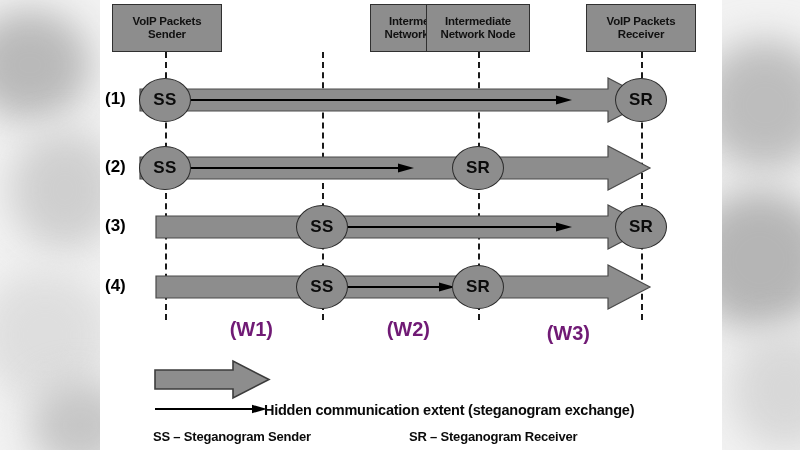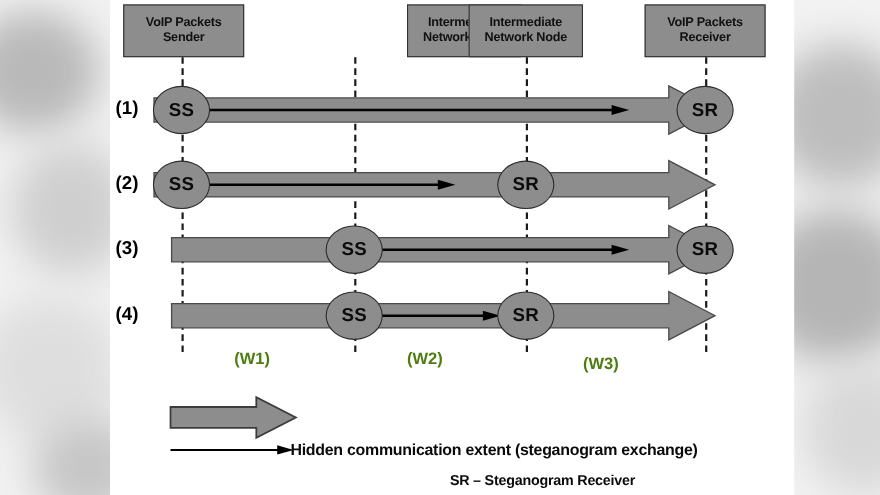--- a/index.html
+++ b/index.html
@@ -69,23 +69,23 @@
     font-weight:bold;
     font-size:17px;
     color:#0b0b0b;
     letter-spacing:0.3px;
   }
 
   
   .w-label {
     position:absolute;
     font-weight:bold;
-    font-size:15px;
-    color:#4d7c0f;
-    text-align:left;
+    font-size:20px;
+    color:#701a75;
+    text-align:right;
   }
 
   
   .legend-text {
     position:absolute;
     font-weight:bold;
     font-size:14.5px;
     color:#0a0a0a;
     white-space:nowrap;
     letter-spacing:-0.25px;
@@ -230,15 +230,16 @@
   </div>
 
   <div class="hidden-arrow" style="left:55px; top:404px;">
     <svg width="112" height="10" viewBox="0 0 112 10">
       <line x1="0" y1="5" x2="100" y2="5" stroke="#000" stroke-width="1.8"></line>
       <path d="M112,5 L97,0.8 L97,9.2 Z" fill="#000"></path>
     </svg>
   </div>
   <div class="legend-text" style="left:164px; top:402px;">Hidden communication extent (steganogram exchange)</div>
 
+  <div class="legend-note" style="left:53px; top:429px;">SS – Steganogram Sender</div>
   <div class="legend-note" style="left:309px; top:429px;">SR – Steganogram Receiver</div>
 
 </div>
 
 </body></html>

